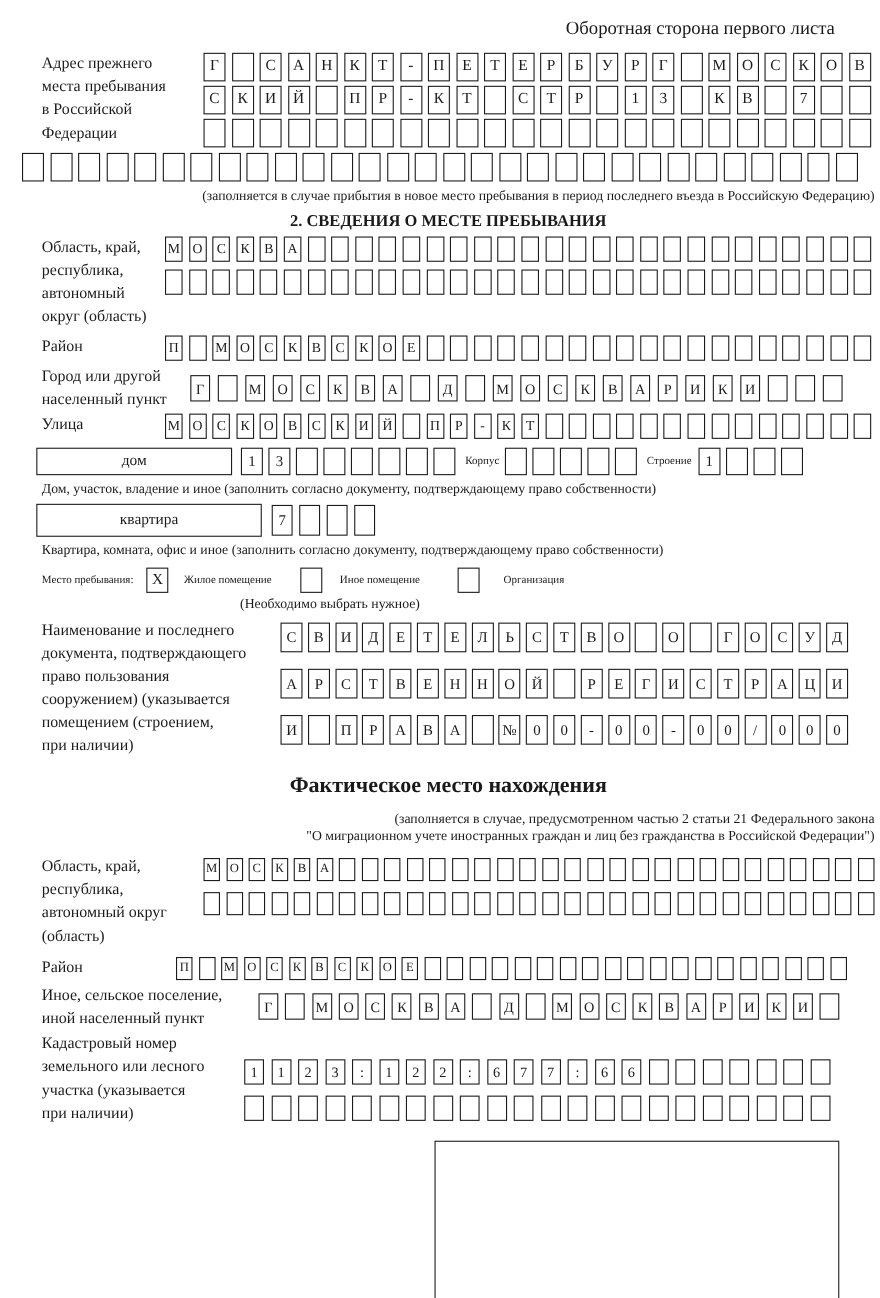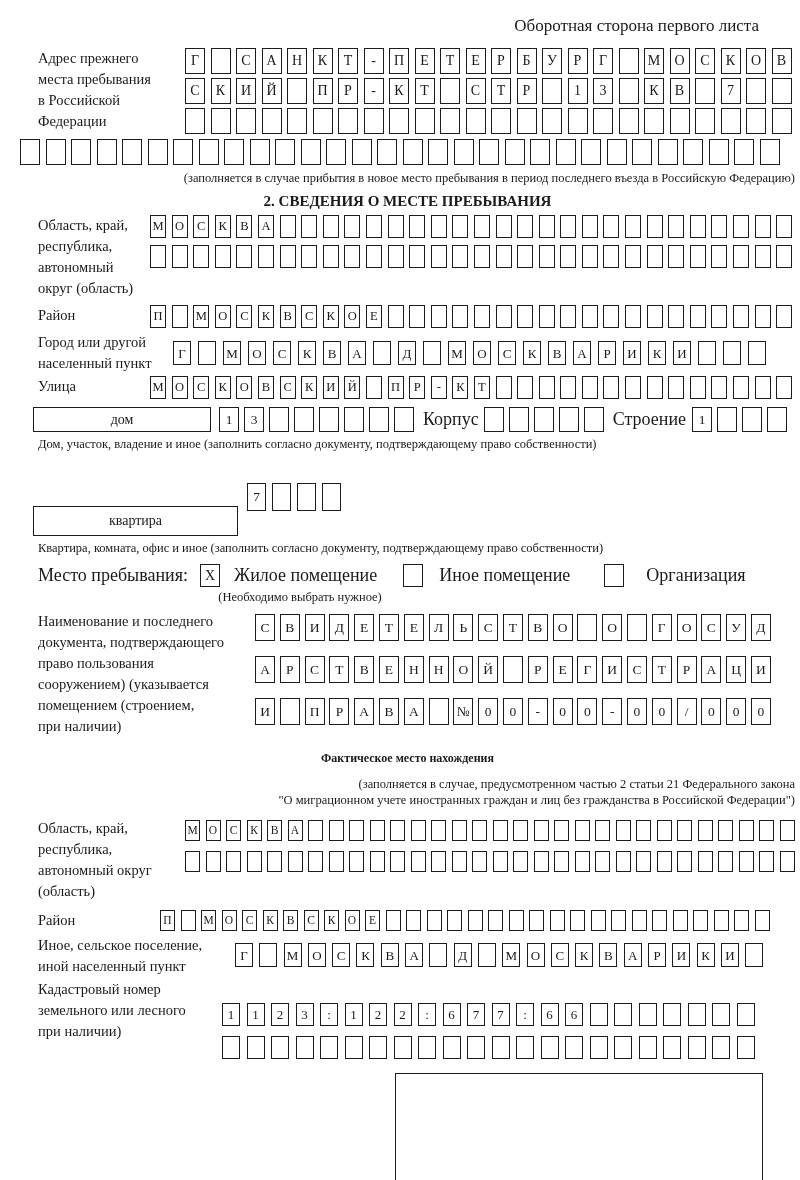--- a/index.html
+++ b/index.html
@@ -49,30 +49,30 @@
   .cs3city { column-gap:6.3px; }
   .cs3city .cell { width:18px; height:24px; font-size:13px; }
   .cs3cad { column-gap:6.5px; }
   .cs3cad .cell { width:18px; height:23px; font-size:13px; }
 
   .caption { font-size:12.5px; line-height:16px; }
   .caption.center { text-align:right; }
   .caption.left { padding-left:18px; }
 
   .h2title { text-align:center; font-weight:bold; font-size:15px; margin-top:7px; }
-  .h3title { text-align:center; font-weight:bold; font-size:12px; }
+  .h3title { text-align:center; font-weight:bold; font-size:20px; }
 
   .widebox {
     border:1.5px solid #1c1c1c; display:flex; align-items:center; justify-content:center;
     font-size:14px; flex:0 0 auto;
   }
   .dombox { width:178px; height:25px; }
-  .kvbox  { width:205px; height:30px;margin-top:48px; }
-
-  .inline-lbl { font-size:18px; white-space:nowrap; }
+  .kvbox  { width:205px; height:30px; }
+
+  .inline-lbl { font-size:10px; white-space:nowrap; }
 
   .chk {
     border:1.5px solid #1c1c1c; width:20px; height:23px; flex:0 0 auto;
     display:flex; align-items:center; justify-content:center; font-size:14px;
   }
   .stayrow { display:flex; align-items:center; padding-left:18px; margin-top:8px; }
 
   .stamp {
     border:1.5px solid #1c1c1c; width:368px; height:148px; margin-left:375px; margin-top:14px;
   }
@@ -687,20 +687,21 @@
         <span class="cell">К</span>
         <span class="cell">И</span>
         <span class="cell"></span>
       </div>
   </div>
 
   <div class="frow mt2">
     <div class="lbl lblcol202">
         <div>Кадастровый номер</div>
         <div>земельного или лесного</div>
+        <div>участка (указывается</div>
         <div>при наличии)</div>
       </div>
     <div class="vgap10" style="margin-top:24px">
       <div class="cells cs3cad">
           <span class="cell">1</span>
           <span class="cell">1</span>
           <span class="cell">2</span>
           <span class="cell">3</span>
           <span class="cell">:</span>
           <span class="cell">1</span>

